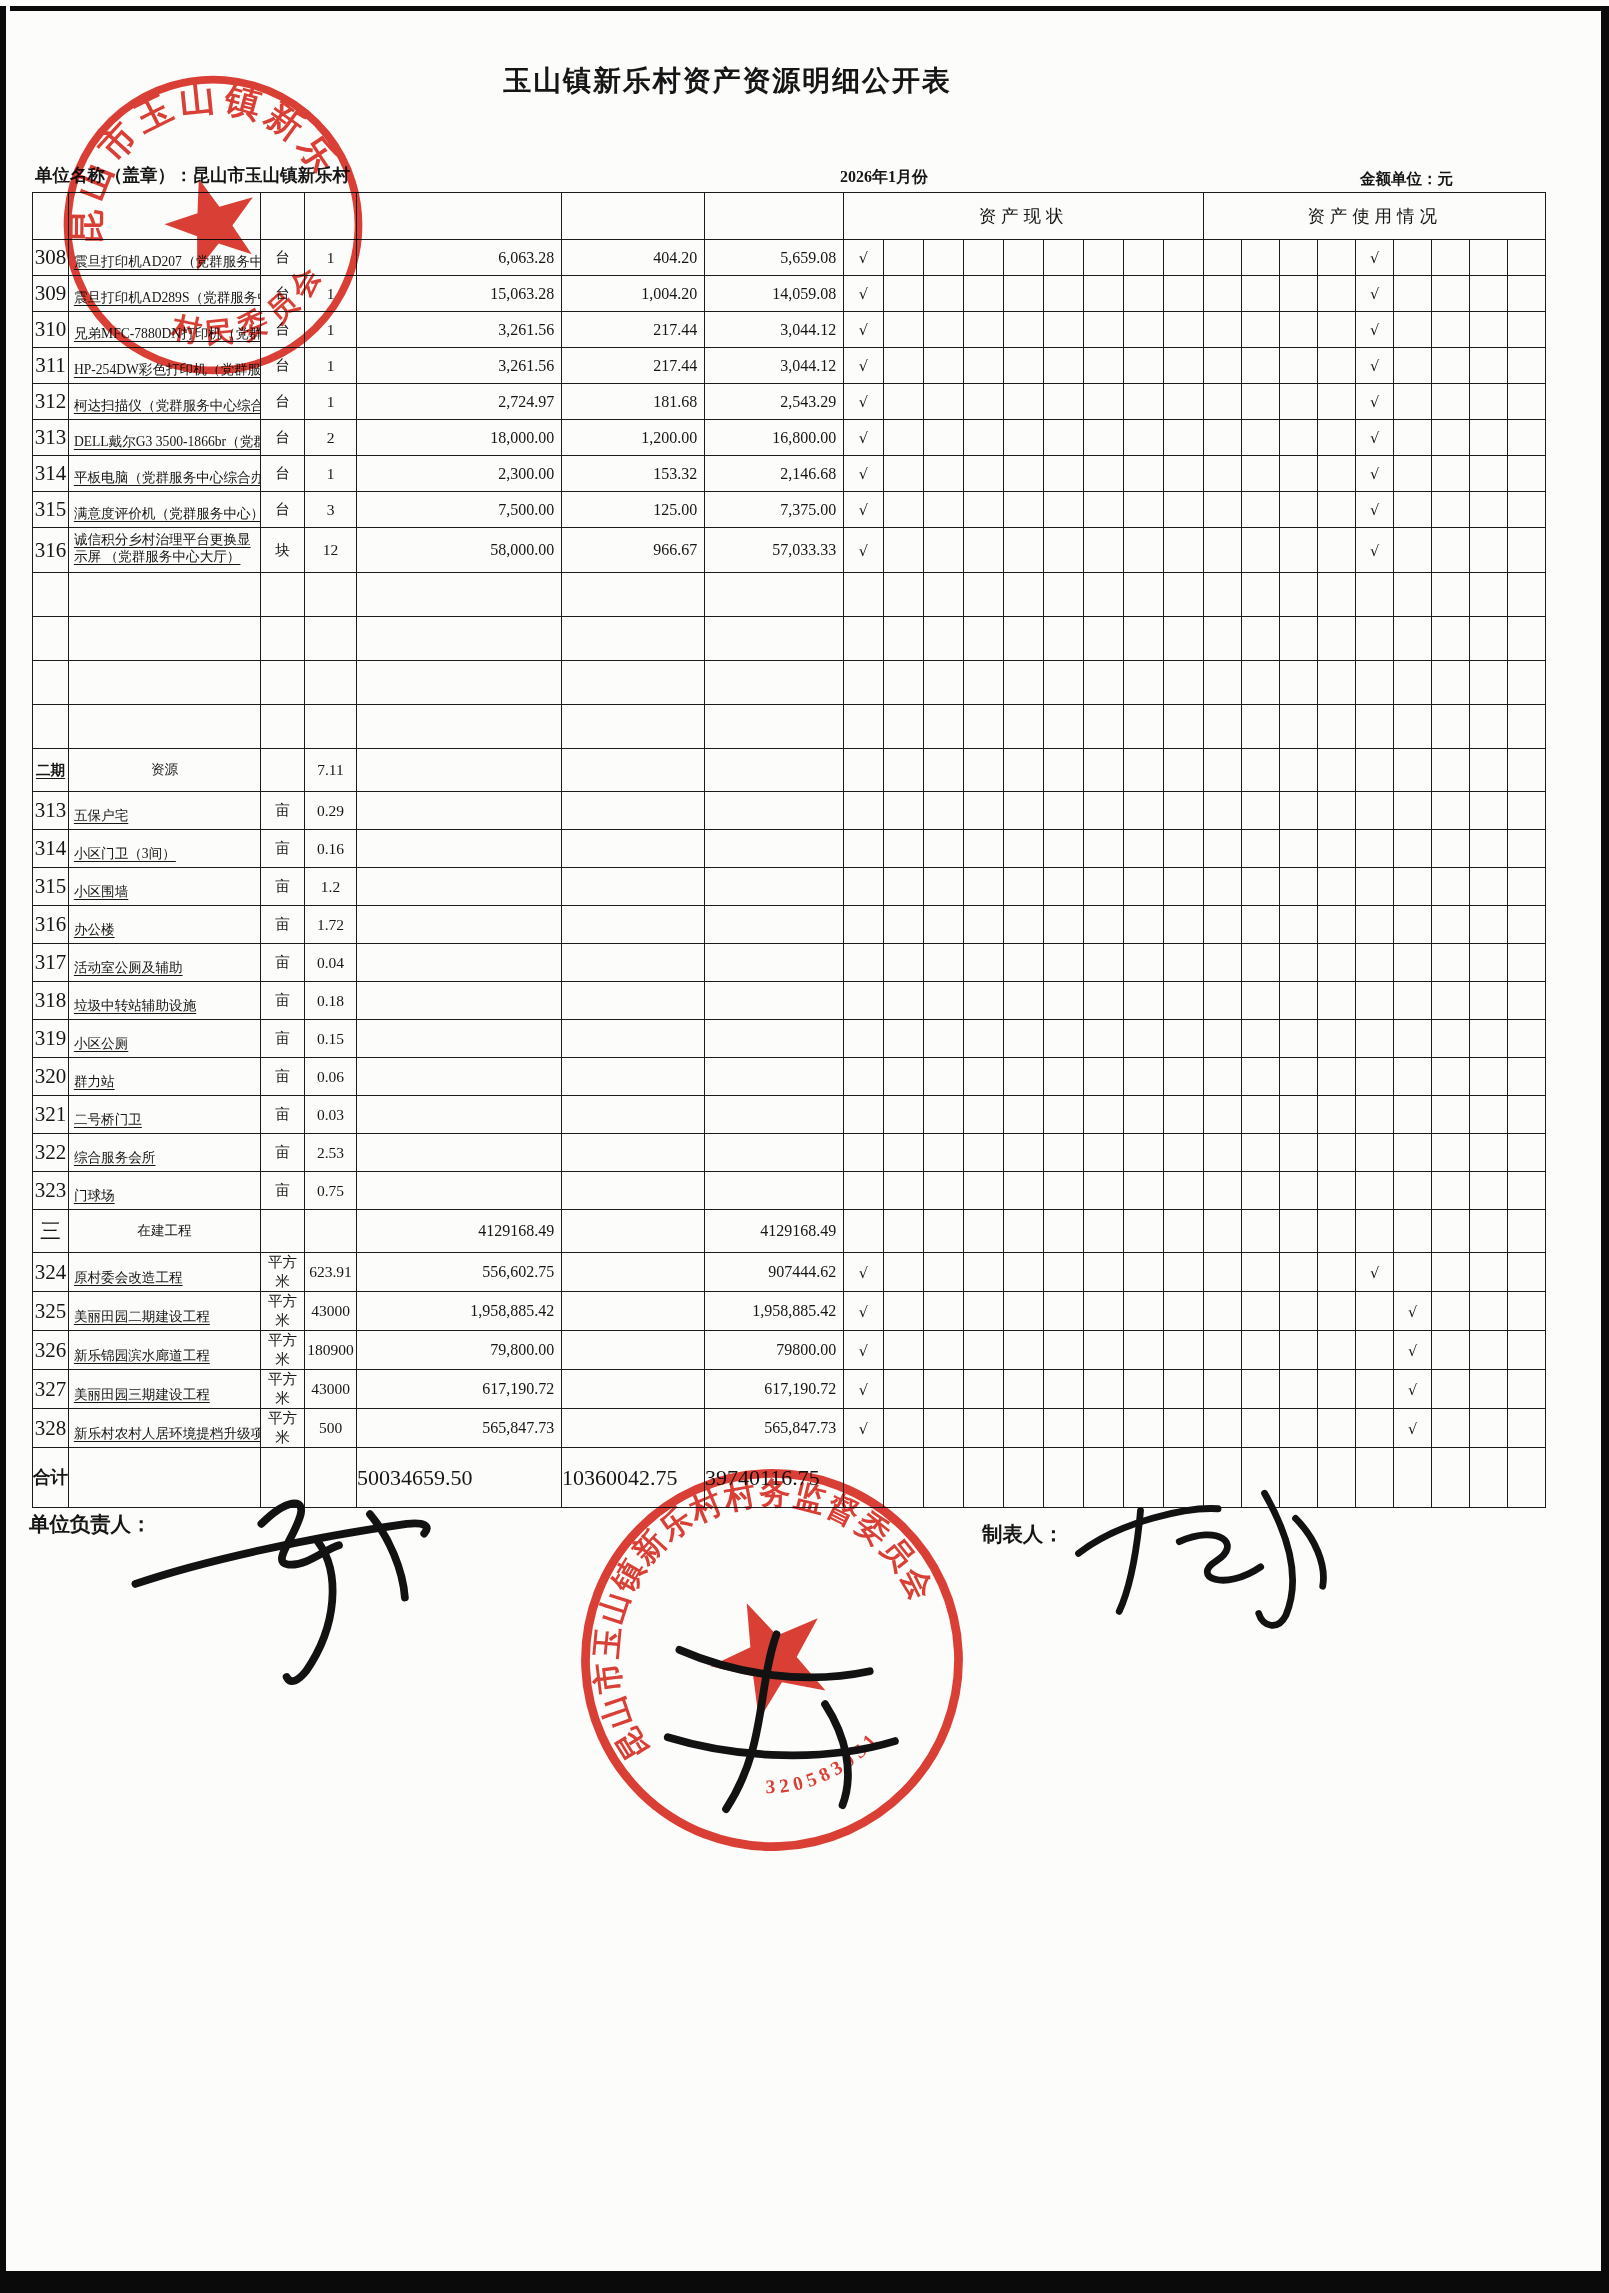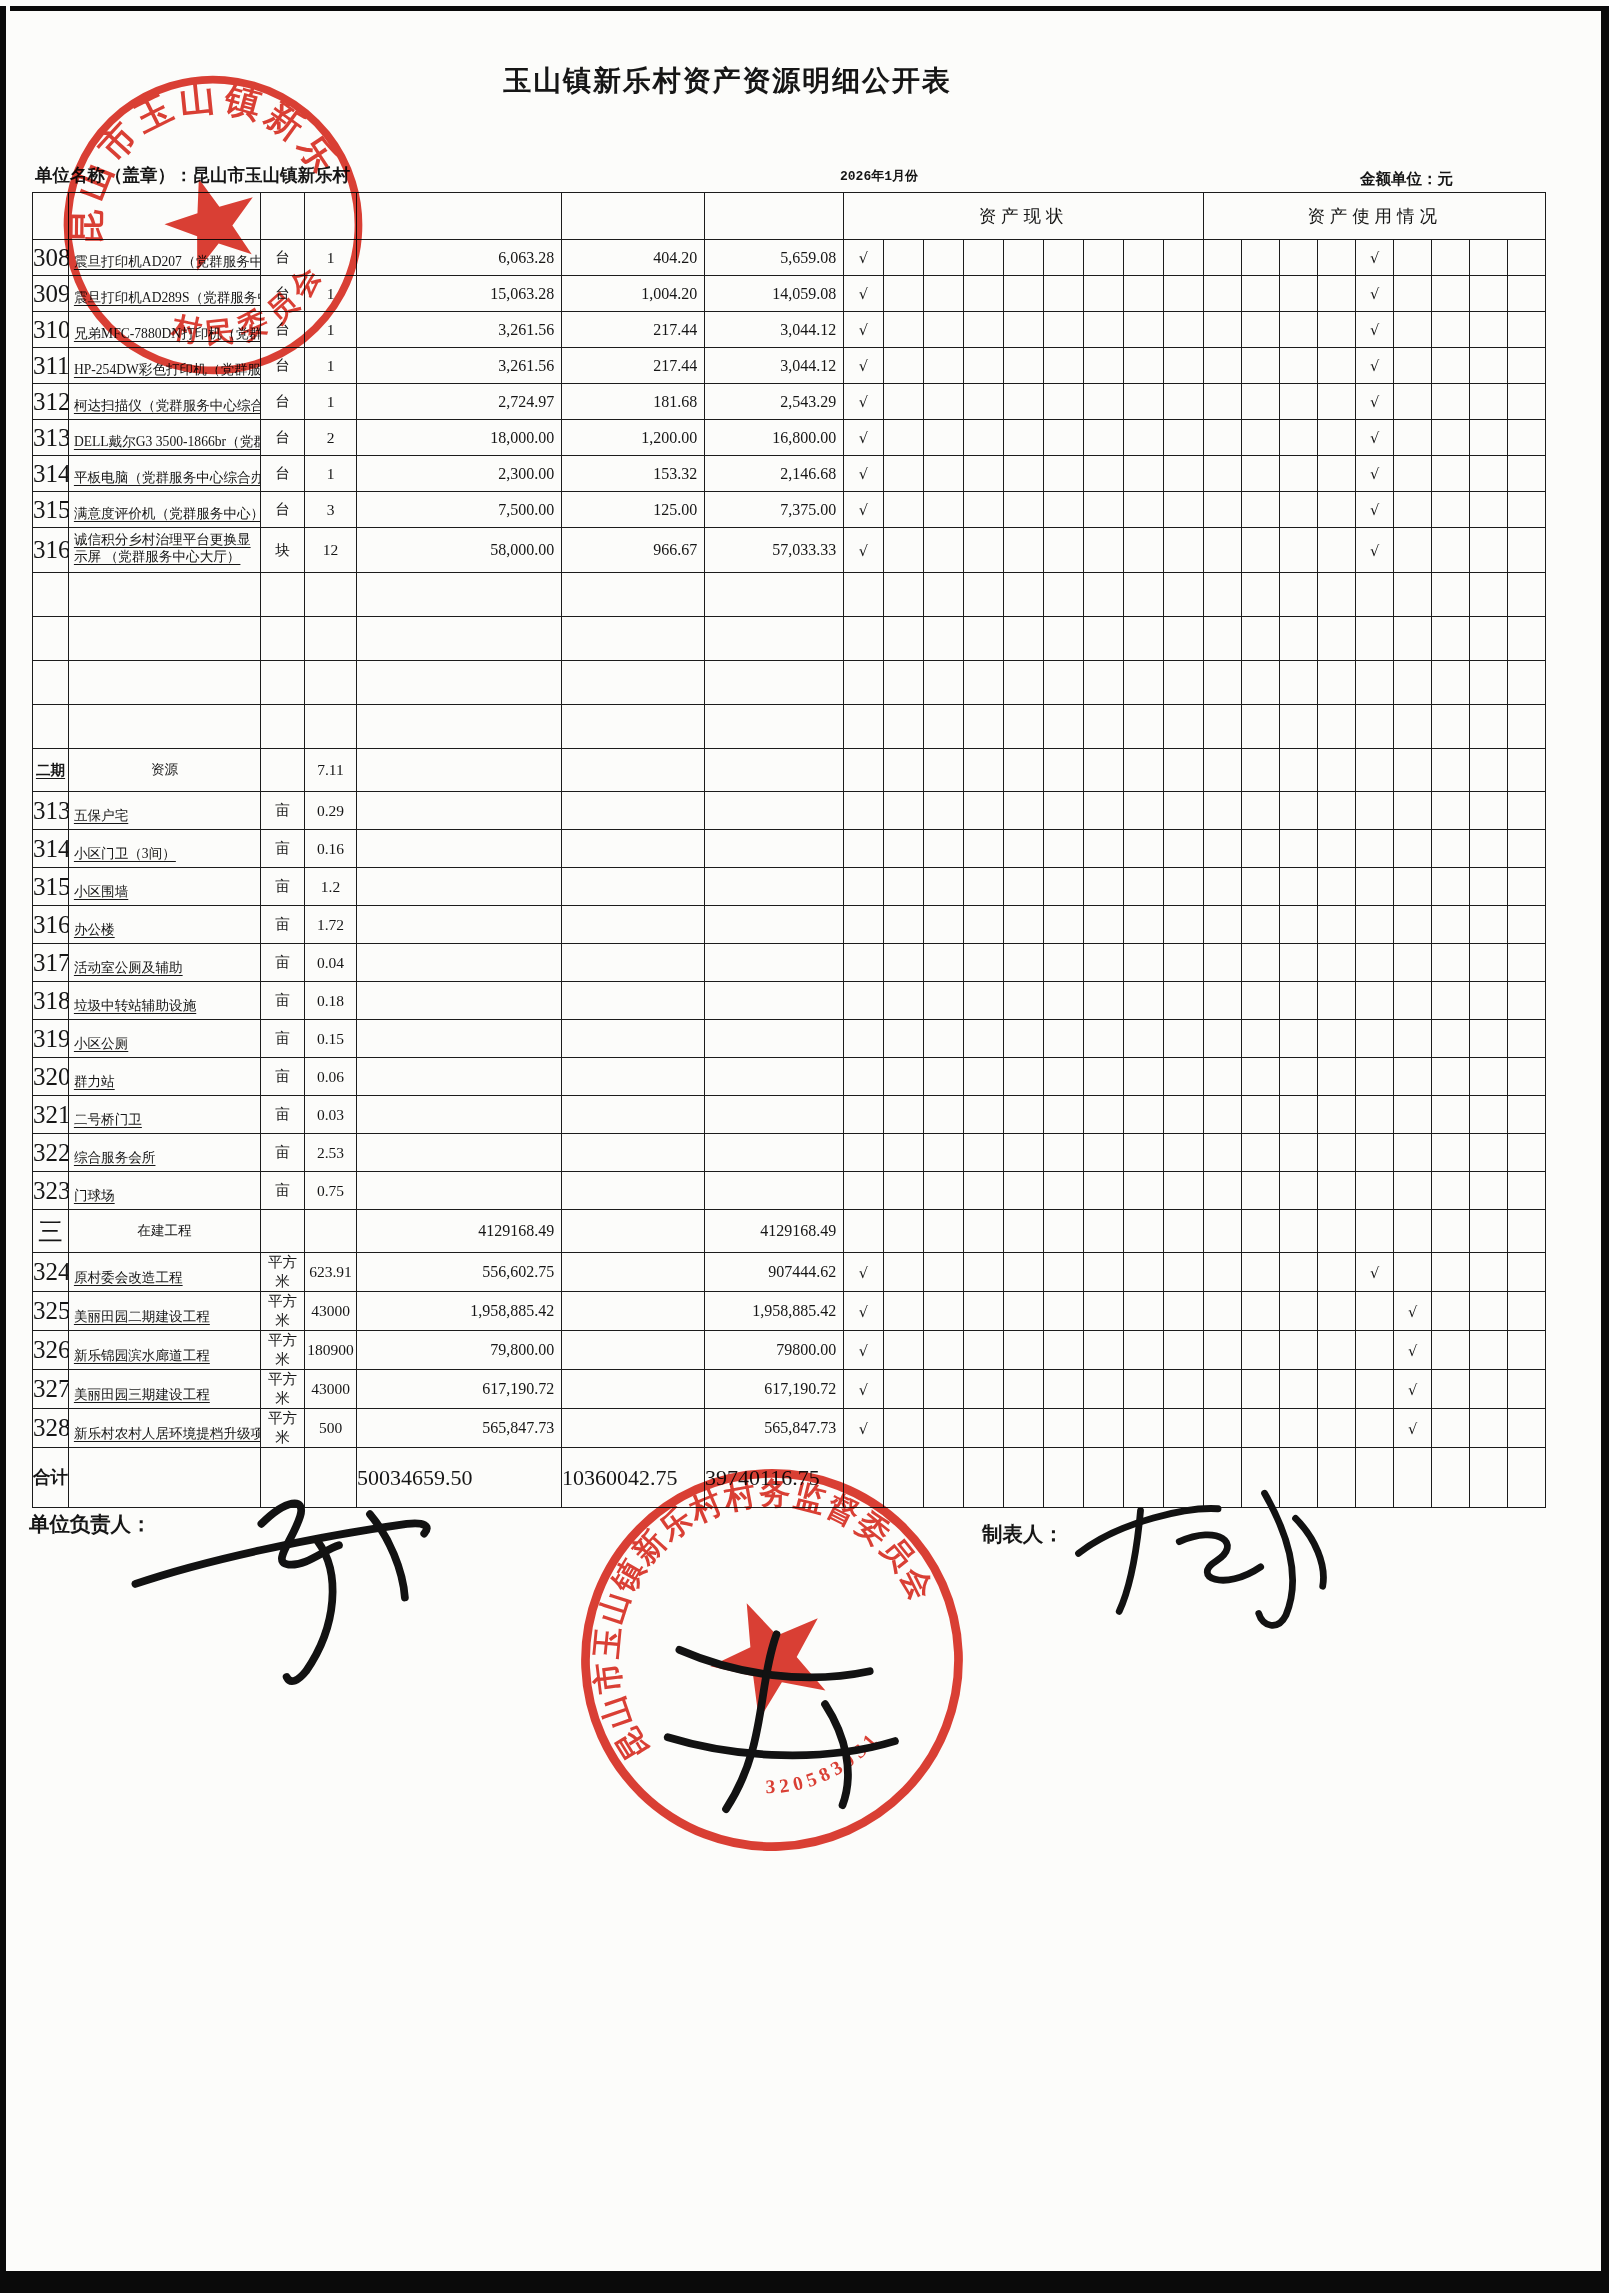--- a/index.html
+++ b/index.html
@@ -10,30 +10,30 @@
   .edge.top{left:9.7px;top:5.8px;width:1593px;height:4.9px}
   .edge.left{left:0;top:5.8px;width:5.8px;height:2282px}
   .edge.right{left:1601px;top:5.8px;width:8.7px;height:2282px}
   .edge.bottom{left:0;top:2271px;width:1610px;height:23px}
 
   .title{position:absolute;top:62px;left:349px;width:757px;text-align:center;
          font-size:28px;font-weight:700;letter-spacing:1.9px;
          font-family:"Liberation Sans","DejaVu Sans",sans-serif}
   .unitline{position:absolute;top:163px;left:35px;font-size:17.5px;font-weight:700;
             font-family:"Liberation Sans","DejaVu Sans",sans-serif}
-  .period{position:absolute;top:167px;left:840px;font-size:13px;font-weight:700;
-          font-family:Liberation Mono, monospace}
+  .period{position:absolute;top:167px;left:840px;font-size:16px;font-weight:700;
+          font-family:Liberation Serif, serif}
   .amountunit{position:absolute;top:169px;left:1360px;font-size:15.5px;font-weight:700;
           font-family:"Liberation Sans","DejaVu Sans",sans-serif}
 
   table{position:absolute;left:32px;top:192px;border-collapse:collapse;table-layout:fixed;width:1511px}
   td{border:1.9px solid #1c1c1c;overflow:hidden;vertical-align:middle;font-size:15.5px;padding:0}
   .hrow td{height:47px}
   .hdr{font-size:17.5px;text-align:center;letter-spacing:4.9px}
-  .rno{font-size:25px;text-align:center;white-space:nowrap}
+  .rno{font-size:21px;text-align:center;white-space:nowrap}
   .rno.small{font-size:14.6px;font-weight:700;text-decoration:underline;text-underline-offset:2.9px}
   .rno.big{font-size:17.5px;font-weight:700;line-height:1.2;text-align:center}
   .name{font-size:13.6px;vertical-align:bottom;padding:0 0 3.9px 4.9px;white-space:nowrap;
         text-decoration:underline;text-underline-offset:2.9px}
   .name.wrap{white-space:normal;line-height:1.25;vertical-align:middle;padding-top:1.9px}
   .secname{font-size:13.6px;text-align:center;vertical-align:middle;padding:12px}
   .unit{text-align:center;font-size:14.6px}
   .qty{text-align:center;font-size:15.5px}
   .money{text-align:right;padding-right:6.8px;font-size:16px;white-space:nowrap}
   .money-c{text-align:left;font-size:22px;white-space:nowrap}

